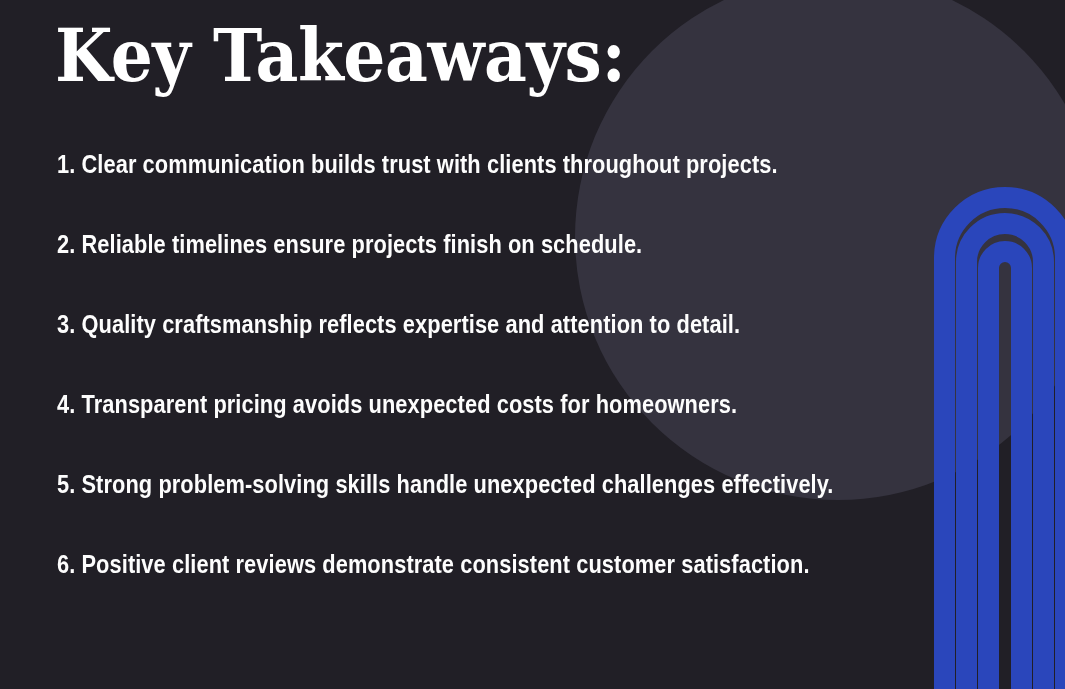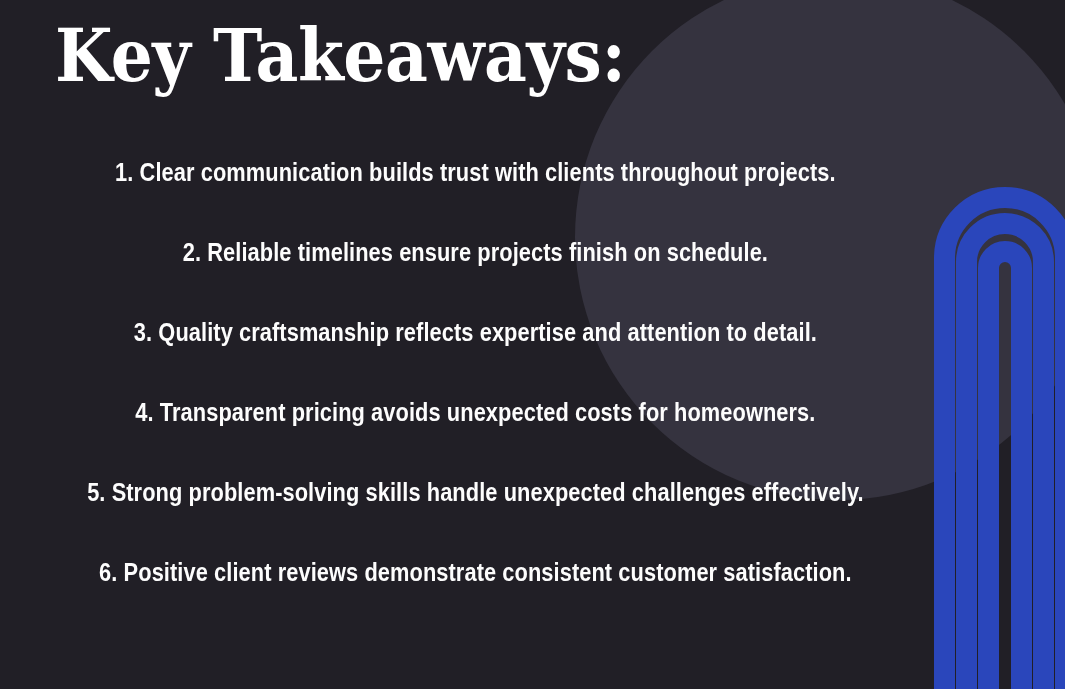--- a/index.html
+++ b/index.html
@@ -8,21 +8,20 @@
     background: #14141a;
   }
 
   #canvas {
     position: relative;
     width: 1065px;
     height: 689px;
     overflow: hidden;
     background: #211f26;
     font-family: "Liberation Sans", sans-serif;
-    text-align: center;
   }
 
   
   .bg-layer {
     position: absolute;
     inset: 0;
     overflow: hidden;
   }
 
   .bg-svg {
@@ -55,21 +54,21 @@
     white-space: nowrap;
     transform: scaleX(0.92);
     transform-origin: left top;
   }
 
   .list {
     position: absolute;
     left: 57px;
     top: 148px;
     width: 960px;
-    margin: 8px;
+    margin: 0;
     padding: 0;
     list-style: none;
   }
 
   .list-item {
     height: 80px;
     margin: 0;
     padding: 0;
     font-family: "Liberation Sans", sans-serif;
     font-weight: 700;

